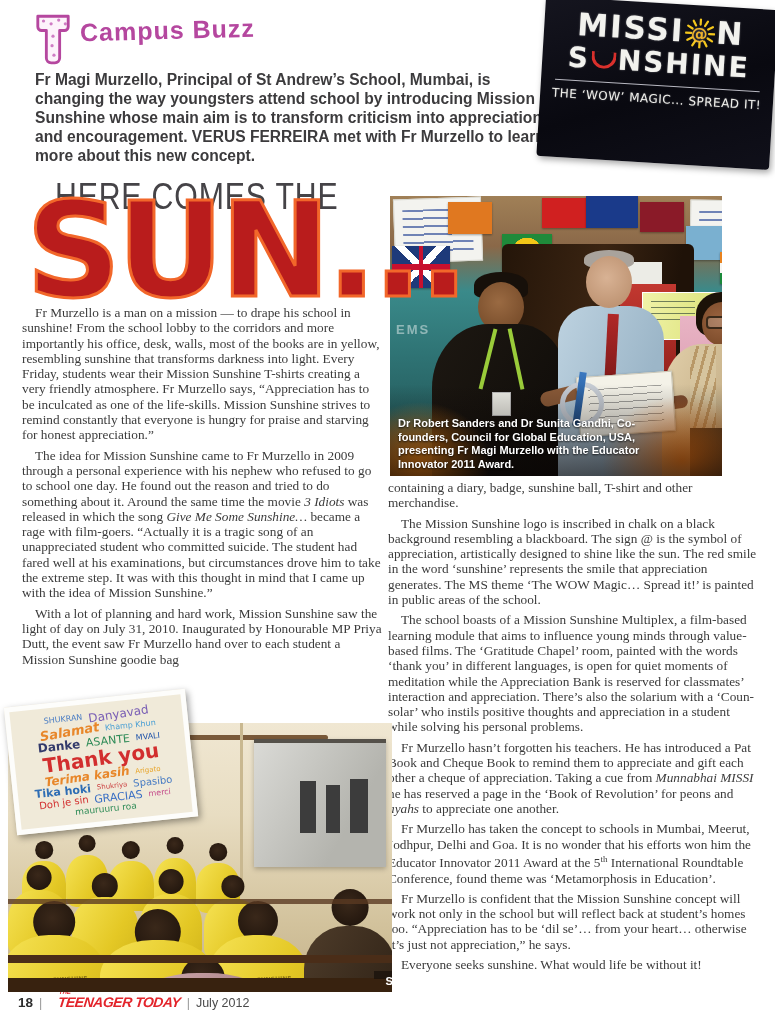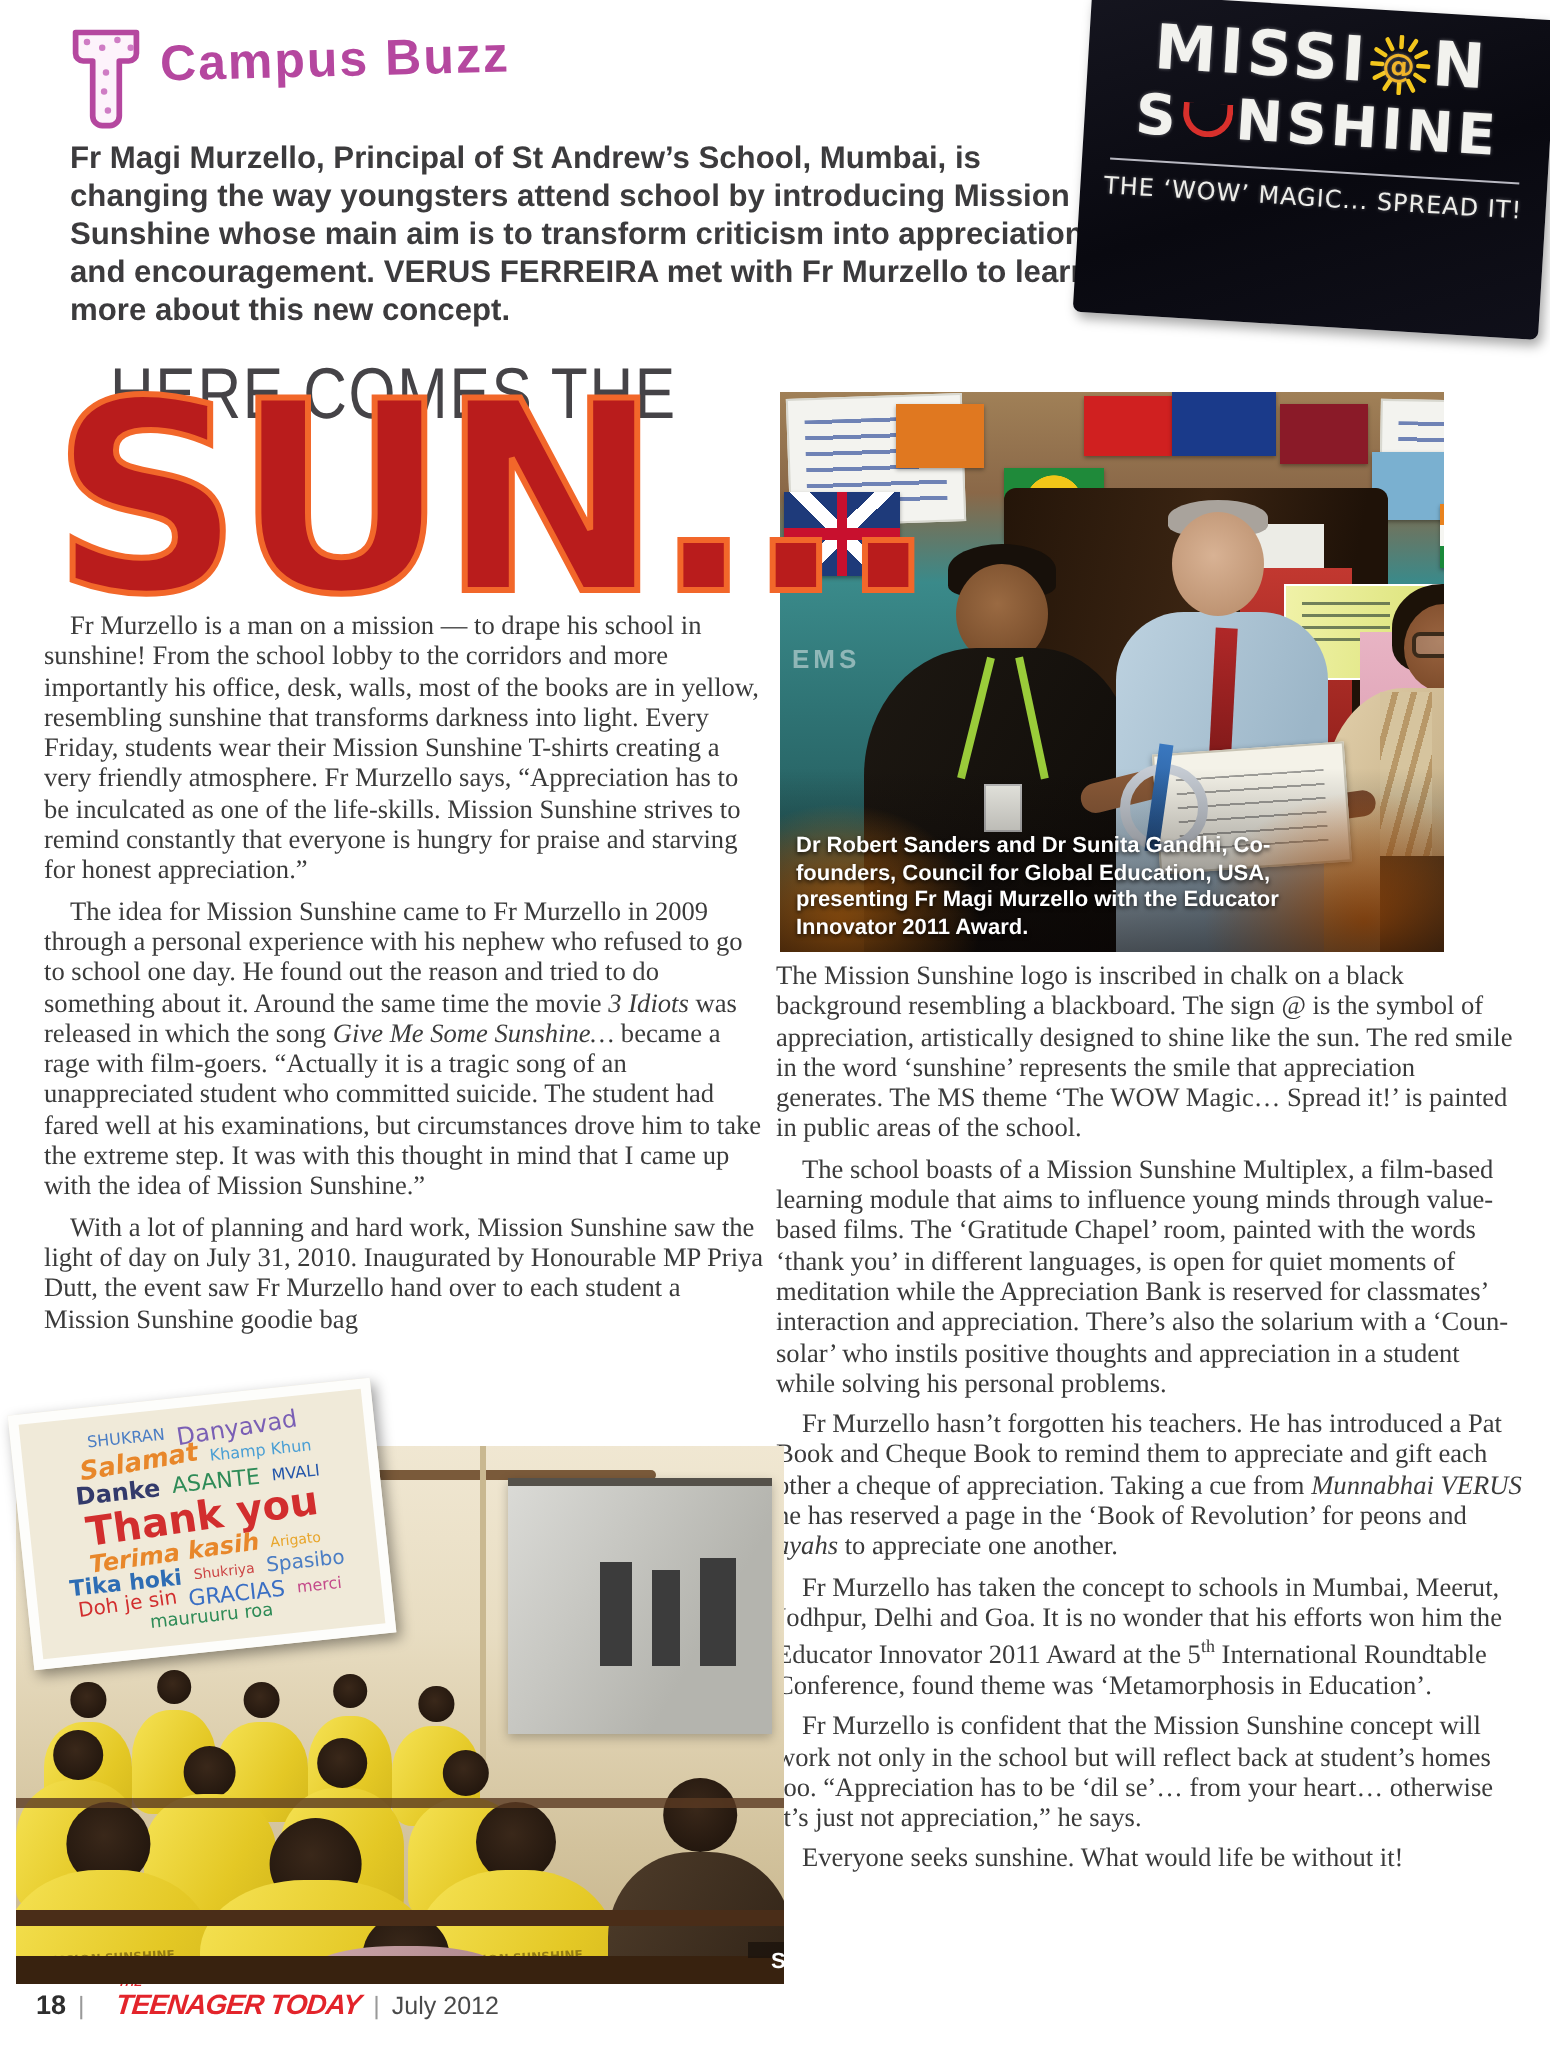--- a/index.html
+++ b/index.html
@@ -224,23 +224,24 @@
 
   <div class="kicker">HERE COMES THE</div>
   <div class="sun-title">SUN...</div>
 
   <section class="col col-left">
       <p><span>Fr Murzello is a man on a mission — to drape his school in sunshine! From the school lobby to the corridors and more importantly his office, desk, walls, most of the books are in yellow, resembling sunshine that transforms darkness into light. Every Friday, students wear their Mission Sunshine T-shirts creating a very friendly atmosphere. Fr Murzello says, “Appreciation has to be inculcated as one of the life-skills. Mission Sunshine strives to remind constantly that everyone is hungry for praise and starving for honest appreciation.”</span></p>
       <p><span>The idea for Mission Sunshine came to Fr Murzello in 2009 through a personal experience with his nephew who refused to go to school one day. He found out the reason and tried to do something about it. Around the same time the movie </span><em>3 Idiots</em><span> was released in which the song </span><em>Give Me Some Sunshine…</em><span> became a rage with film-goers. “Actually it is a tragic song of an unappreciated student who committed suicide. The student had fared well at his examinations, but circumstances drove him to take the extreme step. It was with this thought in mind that I came up with the idea of Mission Sunshine.”</span></p>
       <p><span>With a lot of planning and hard work, Mission Sunshine saw the light of day on July 31, 2010. Inaugurated by Honourable MP Priya Dutt, the event saw Fr Murzello hand over to each student a Mission Sunshine goodie bag</span></p>
     </section>
   <section class="col col-right">
+      <p><span>containing a diary, badge, sunshine ball, T-shirt and other merchandise.</span></p>
       <p><span>The Mission Sunshine logo is inscribed in chalk on a black background resembling a blackboard. The sign @ is the symbol of appreciation, artistically designed to shine like the sun. The red smile in the word ‘sunshine’ represents the smile that appreciation generates. The MS theme ‘The WOW Magic… Spread it!’ is painted in public areas of the school.</span></p>
       <p><span>The school boasts of a Mission Sunshine Multiplex, a film-based learning module that aims to influence young minds through value-based films. The ‘Gratitude Chapel’ room, painted with the words ‘thank you’ in different languages, is open for quiet moments of meditation while the Appreciation Bank is reserved for classmates’ interaction and appreciation. There’s also the solarium with a ‘Coun-solar’ who instils positive thoughts and appreciation in a student while solving his personal problems.</span></p>
-      <p><span>Fr Murzello hasn’t forgotten his teachers. He has introduced a Pat Book and Cheque Book to remind them to appreciate and gift each other a cheque of appreciation. Taking a cue from </span><em>Munnabhai VERUS</em><span> he has reserved a page in the ‘Book of Revolution’ for peons and </span><em>ayahs</em><span> to appreciate one another.</span></p>
+      <p><span>Fr Murzello hasn’t forgotten his teachers. He has introduced a Pat Book and Cheque Book to remind them to appreciate and gift each other a cheque of appreciation. Taking a cue from </span><em>Munnabhai MISSI</em><span> he has reserved a page in the ‘Book of Revolution’ for peons and </span><em>ayahs</em><span> to appreciate one another.</span></p>
       <p><span>Fr Murzello has taken the concept to schools in Mumbai, Meerut, Jodhpur, Delhi and Goa. It is no wonder that his efforts won him the Educator Innovator 2011 Award at the 5</span><sup>th</sup><span> International Roundtable Conference, found theme was ‘Metamorphosis in Education’.</span></p>
       <p><span>Fr Murzello is confident that the Mission Sunshine concept will work not only in the school but will reflect back at student’s homes too. “Appreciation has to be ‘dil se’… from your heart… otherwise it’s just not appreciation,” he says.</span></p>
       <p><span>Everyone seeks sunshine. What would life be without it!</span></p>
     </section>
 
   <figure class="award" style="margin:0;">
     <div class="banner banner-l">
         <i></i>
       </div>
     <div class="banner banner-r">

